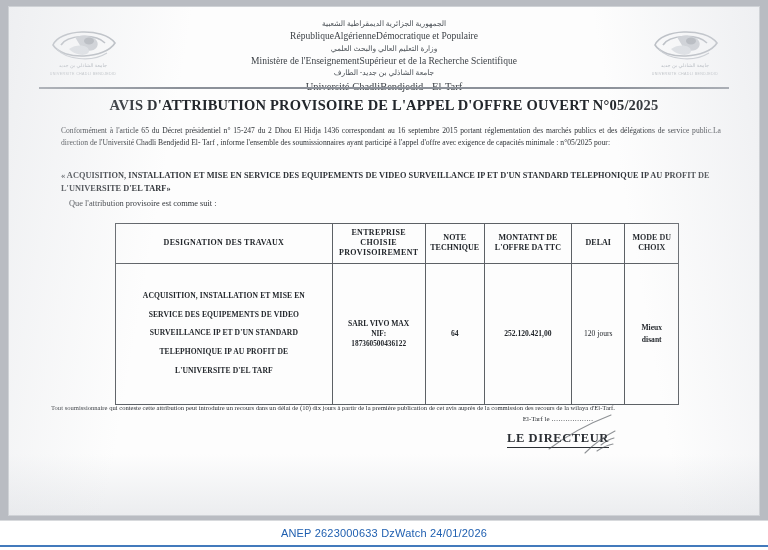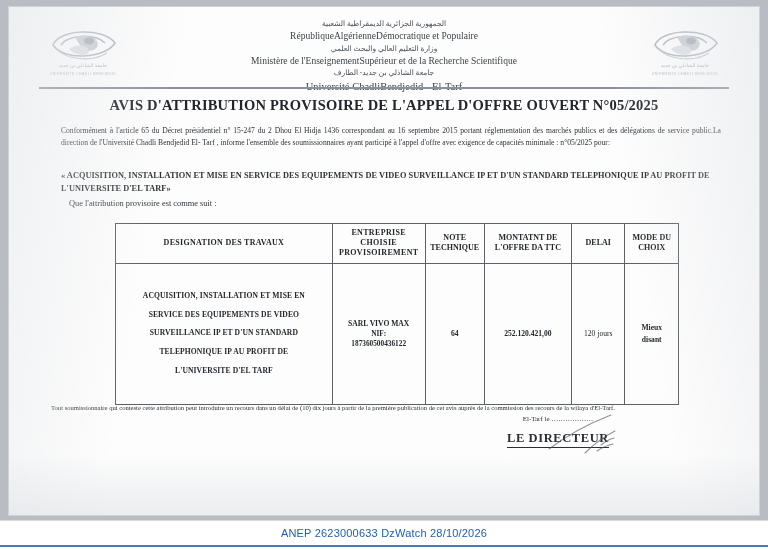--- a/index.html
+++ b/index.html
@@ -379,15 +379,15 @@
       <path d="M44 42 C52 34, 62 26, 74 20"></path>
       <path d="M56 40 C62 36, 66 34, 72 33"></path>
       <path d="M60 34 C65 30, 69 28, 73 27"></path>
     </g>
   </svg>
 
   <div class="scan-tint"></div>
 </div>
 
 <div class="anep-bar">
-  <div class="anep-text" style="color: rgb(31, 95, 176);">ANEP 2623000633 DzWatch 28/10/2026</div>
+  <div class="anep-text" style="color: rgb(31, 95, 176);">ANEP 2623000633 DzWatch 24/01/2026</div>
   <div class="anep-rule" style="background: rgb(47, 108, 181);"></div>
 </div>
 
 </body></html>

